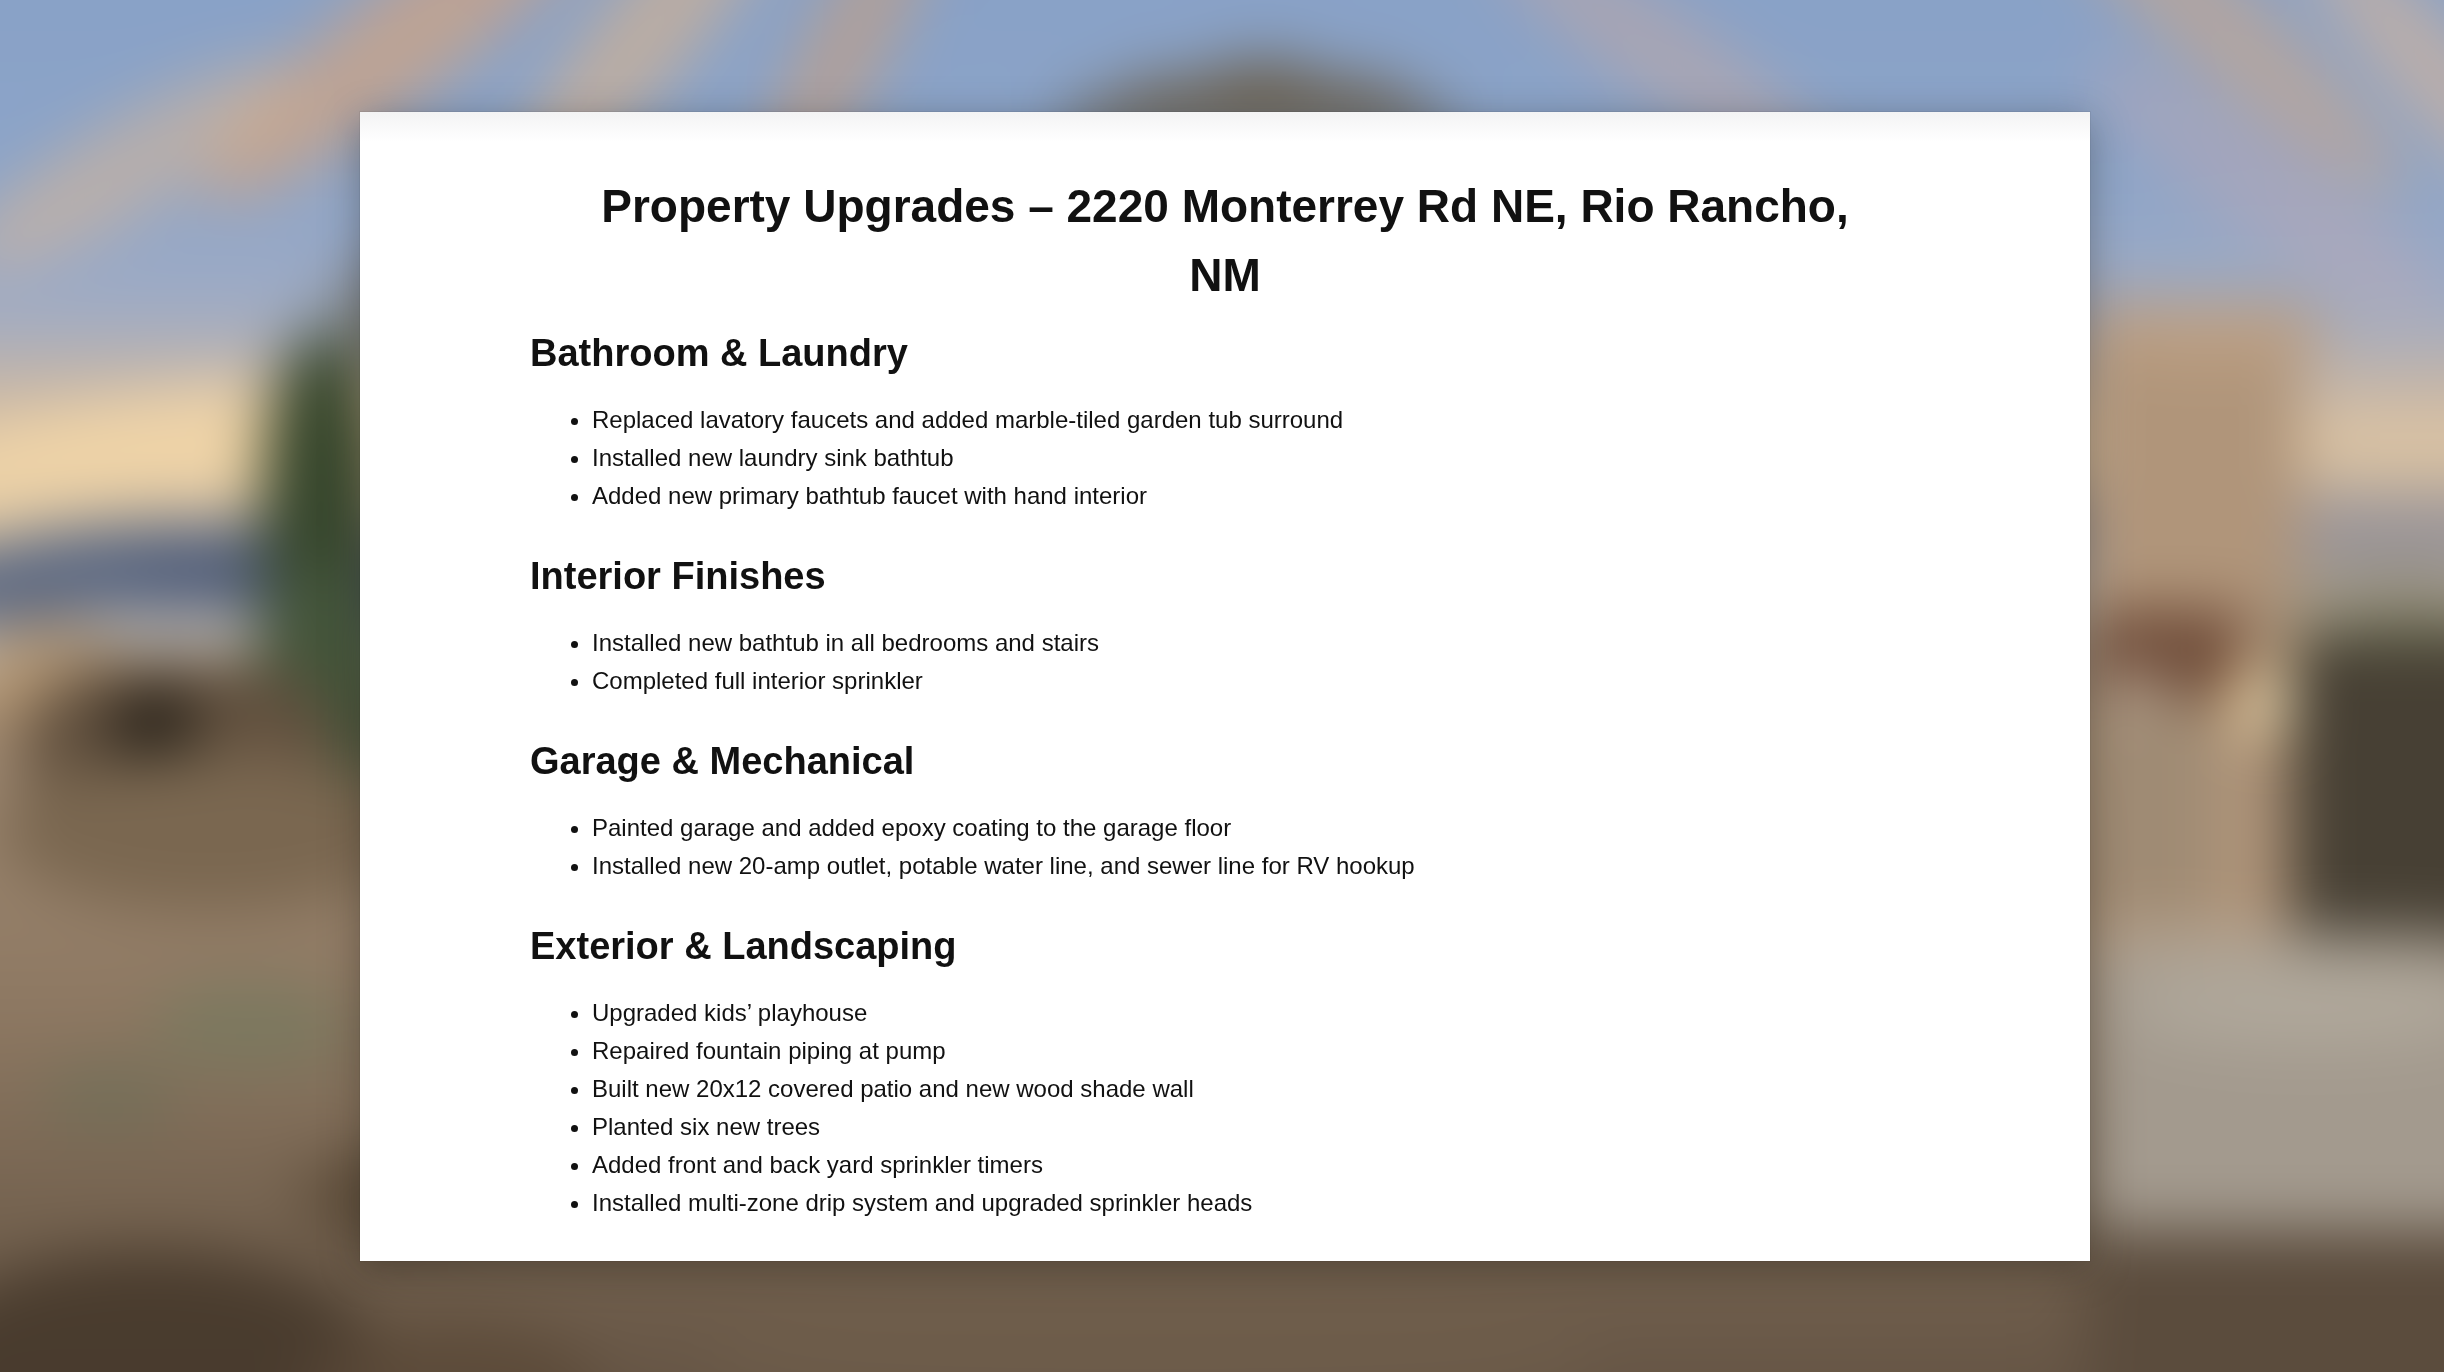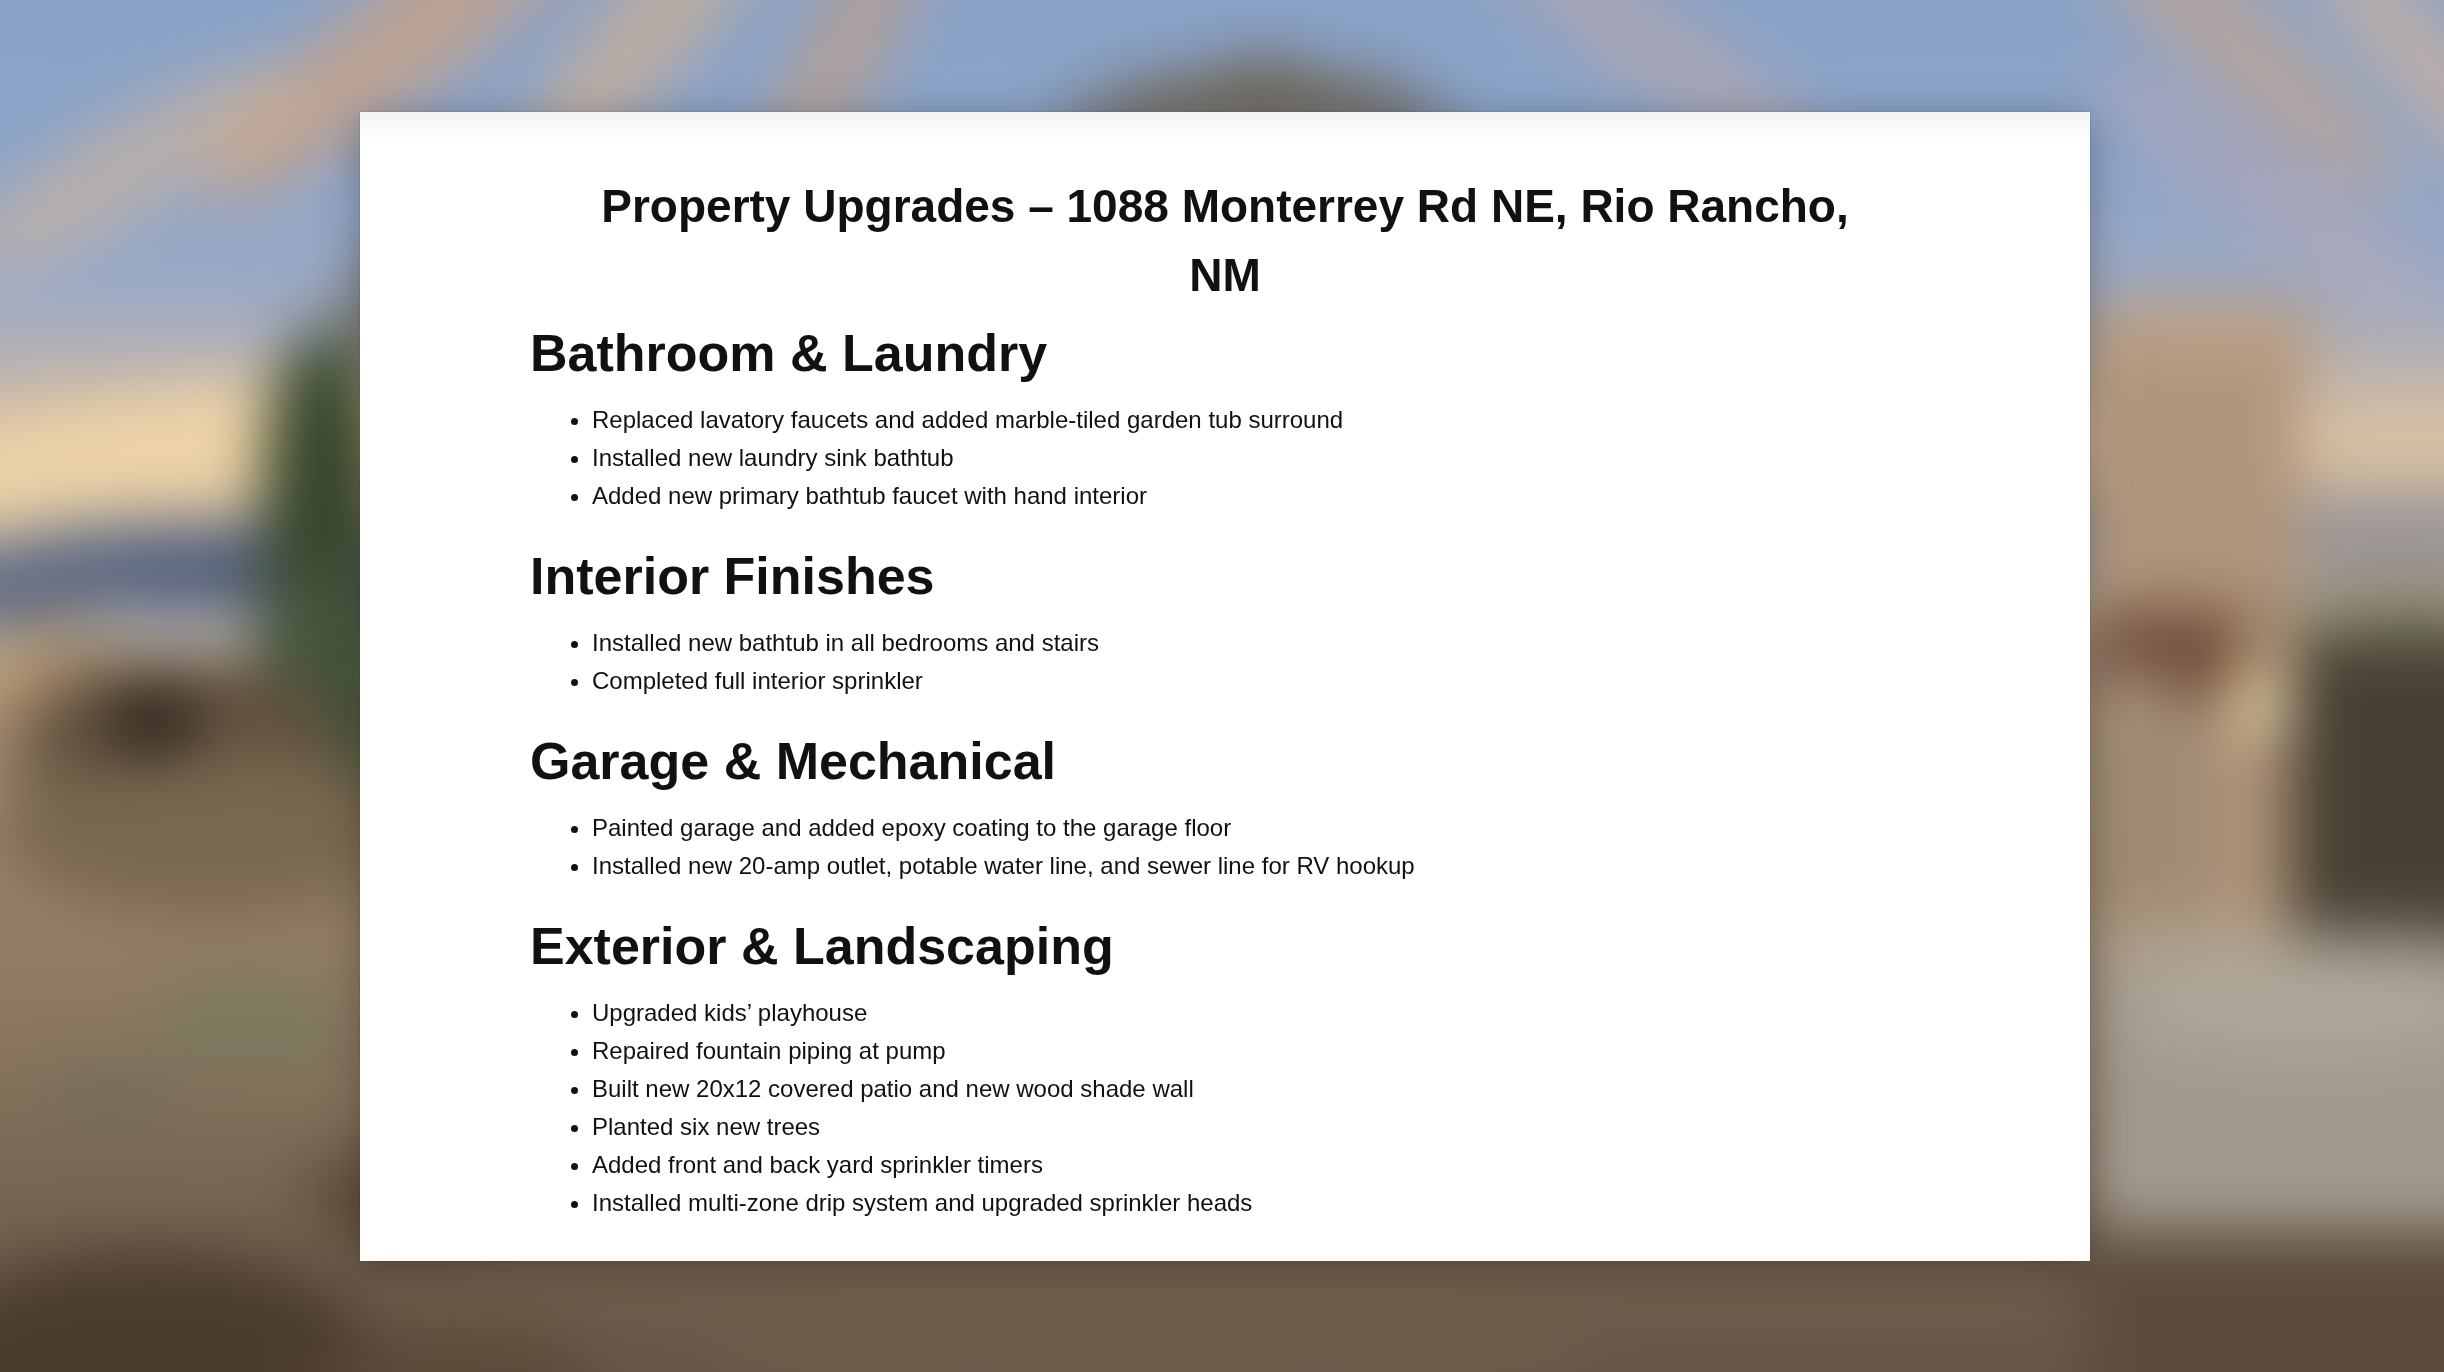--- a/index.html
+++ b/index.html
@@ -19,21 +19,21 @@
       var(--ground,#6b5a49) 1420px,#5f4f40 1552px);}
 
   
   #card{position:absolute;left:360px;top:112px;width:1730px;height:1149px;
     box-sizing:border-box;padding:60px 170px 40px;overflow:hidden;
     background:linear-gradient(180deg,#f3f3f4 0,var(--card-bg,#ffffff) 30px);
     box-shadow:0 8px 36px rgba(30,25,20,.35),0 0 0 1px rgba(0,0,0,.06);
     color:var(--text,#111111);}
   #card h1{font-size:46px;line-height:69px;font-weight:700;text-align:center;
     margin:0 auto;max-width:1320px;}
-  #card section h2{font-size:52px;line-height:46px;font-weight:700;margin:38px 0 25px;}
+  #card section h2{font-size:38px;line-height:46px;font-weight:700;margin:38px 0 25px;}
   #card #sections section:first-child h2{margin-top:20px;}
   #card ul{margin:0;padding-left:62px;list-style:disc;}
   #card li{font-size:24px;line-height:38px;}
   #card li::marker{color:var(--text,#111111);}
 </style>
 </head>
 <body>
 
 <div id="stage">
 
@@ -81,21 +81,21 @@
       <i class="s" style="left:2290px;top:615px;width:250px;height:80px;background:#5d6347;opacity:.85;"></i>
       <i class="s" style="left:2290px;top:640px;width:250px;height:330px;border-radius:20px;background:#474034;"></i>
       <i class="s" style="left:2085px;top:930px;width:420px;height:25px;background:#c0b6a8;opacity:.7;"></i>
       <i class="s" style="left:2085px;top:950px;width:420px;height:280px;border-radius:0;background:#a39a8e;"></i>
       <i class="s" style="left:2120px;top:965px;width:380px;height:80px;background:#b3aa9e;opacity:.85;"></i>
       <i class="s" style="left:2085px;top:1230px;width:430px;height:230px;border-radius:0;background:#5b4c3d;"></i>
     </div>
   </div>
 
   <main id="card">
-    <h1>Property Upgrades – 1088 Monterrey Rd NE, Rio Rancho, NM</h1>
+    <h1>Property Upgrades – 2220 Monterrey Rd NE, Rio Rancho, NM</h1>
     <div id="sections">
   <section>
     <h2>Bathroom &amp; Laundry</h2>
     <ul>
             <li>Replaced lavatory faucets and added marble-tiled garden tub surround</li>
             <li>Installed new laundry sink bathtub</li>
             <li>Added new primary bathtub faucet with hand interior</li>
           </ul>
   </section>
 

